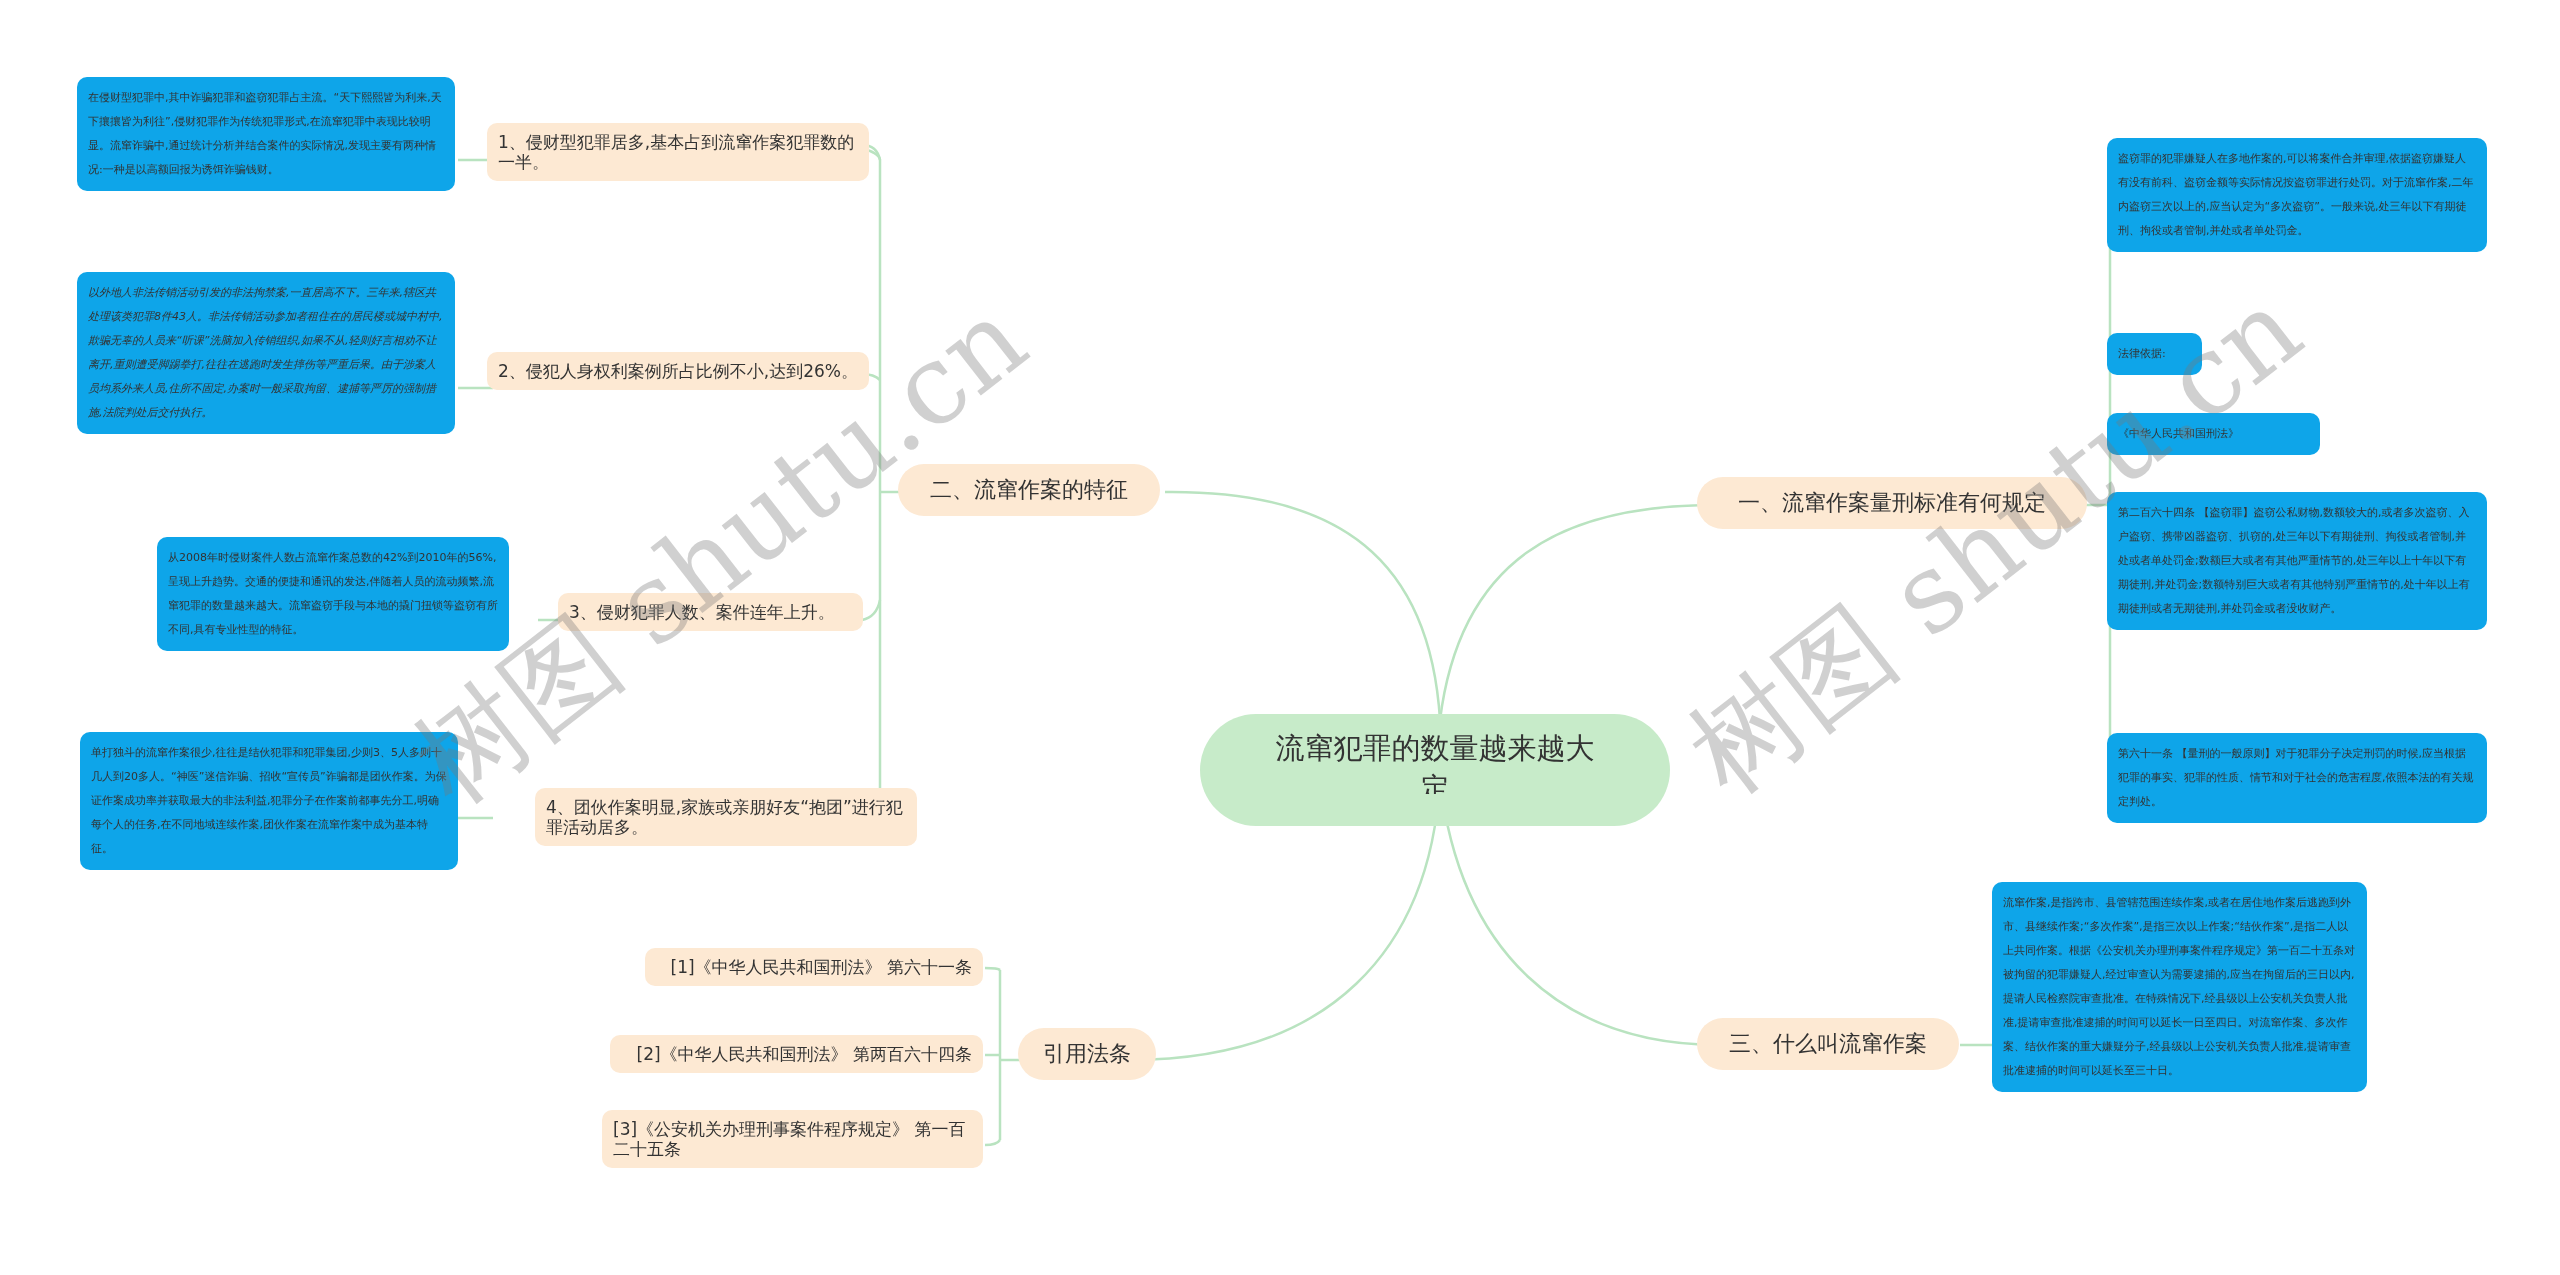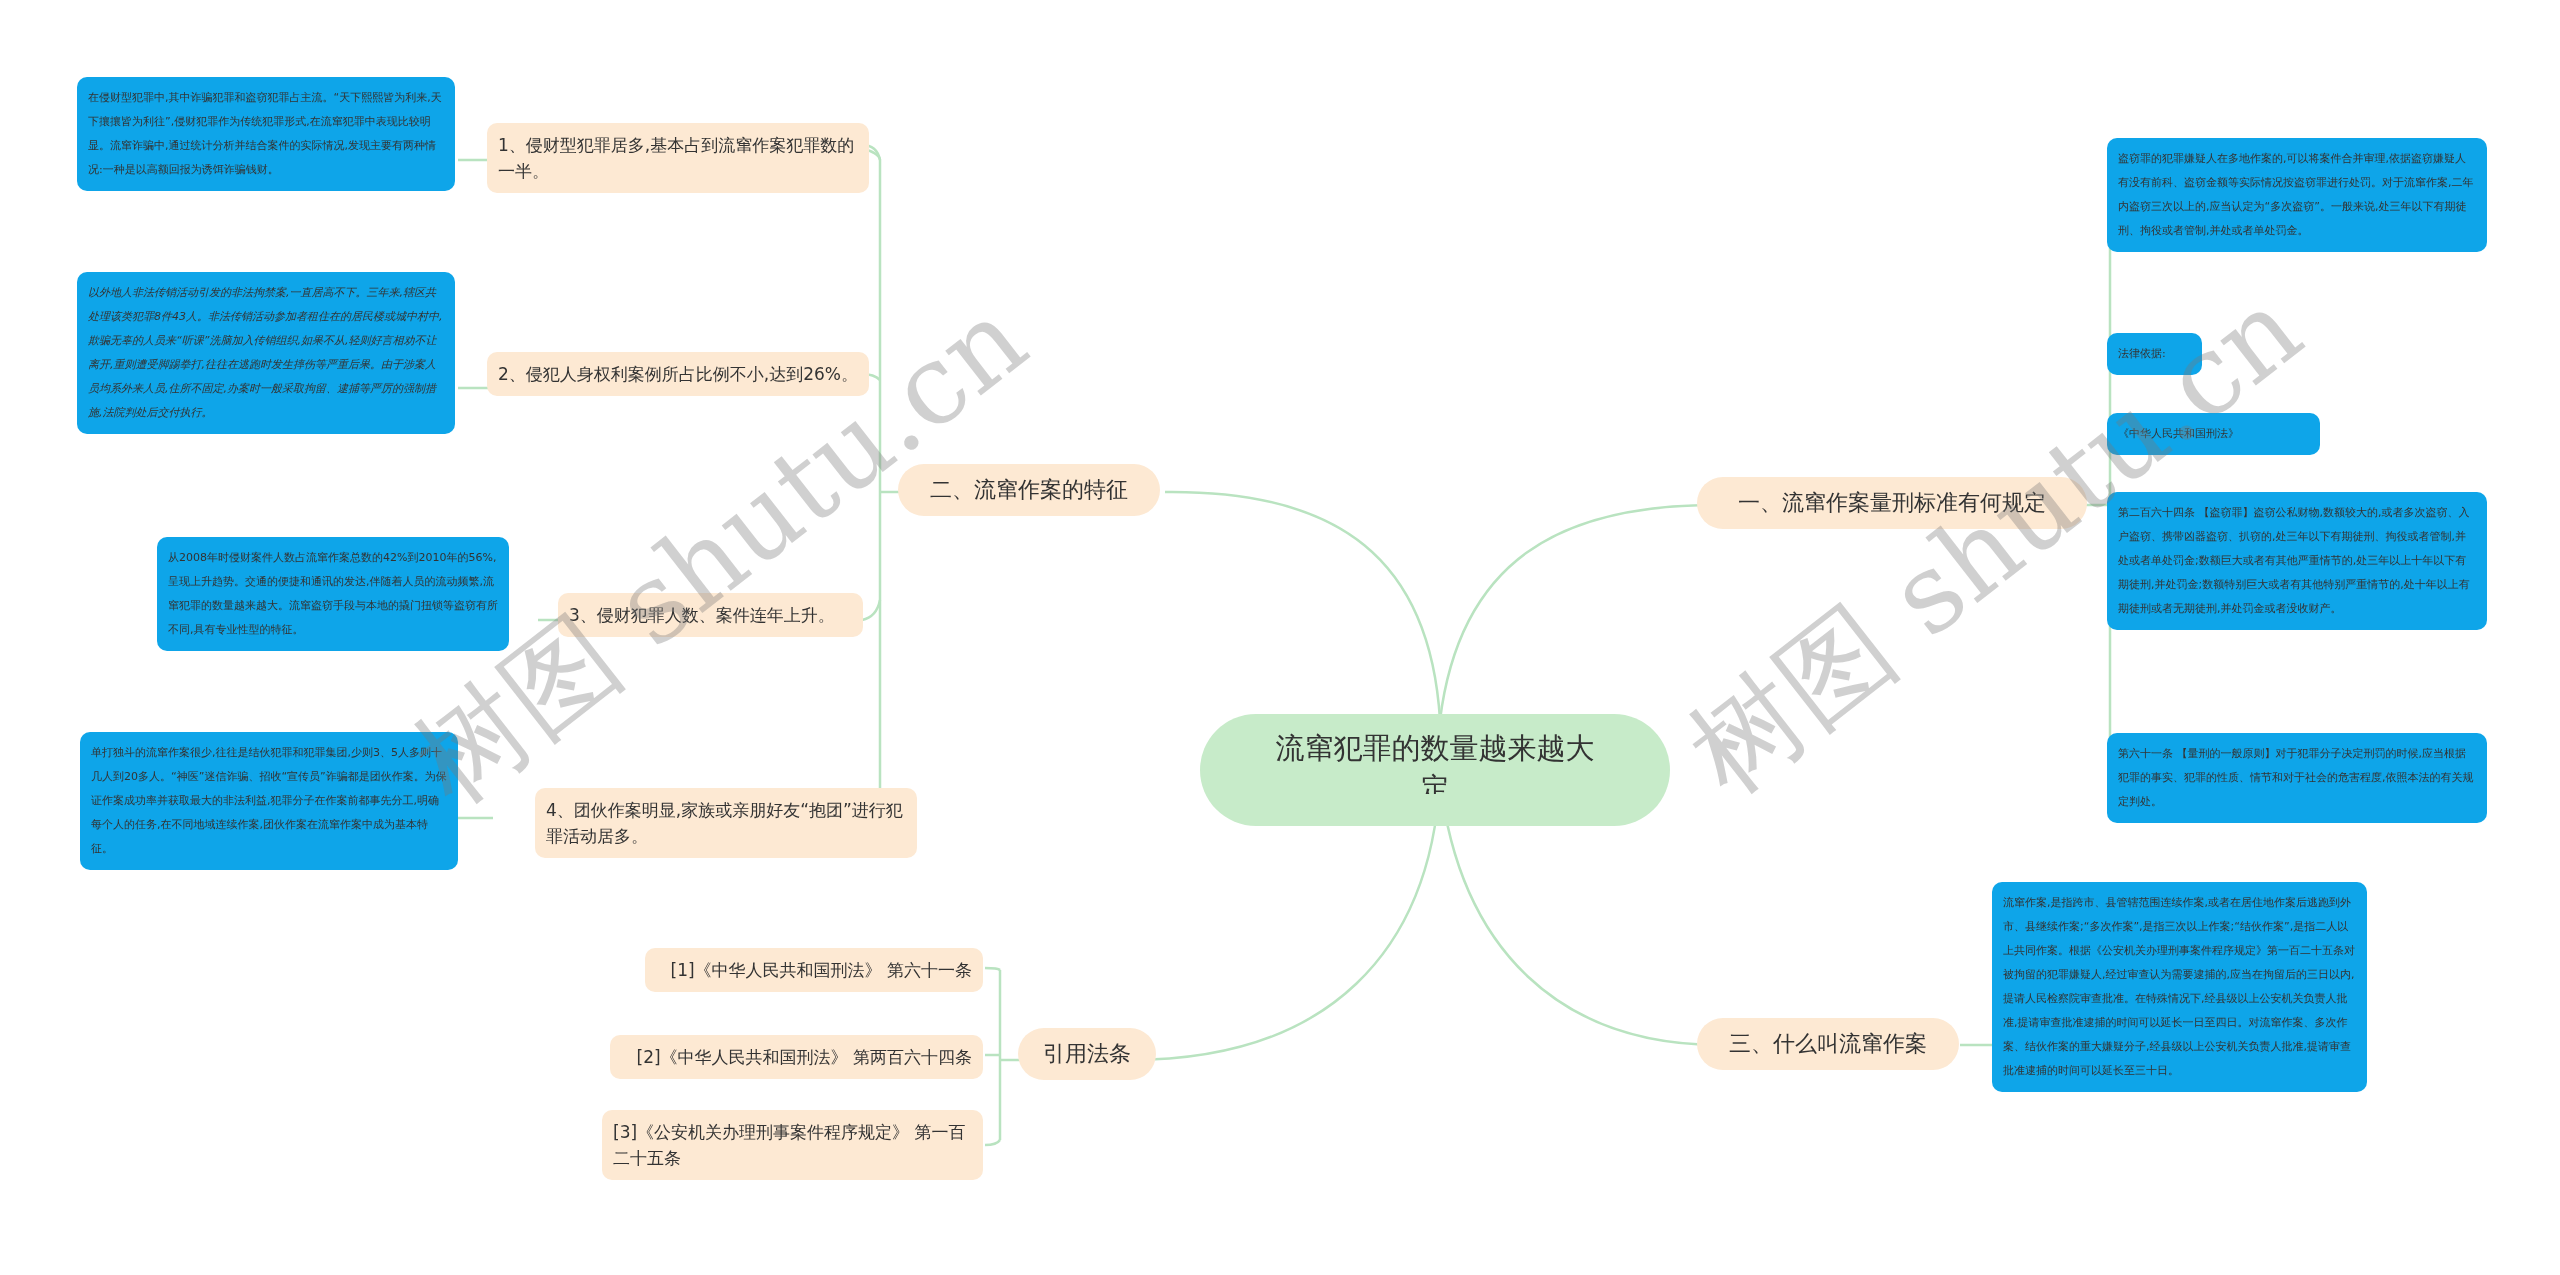--- a/index.html
+++ b/index.html
@@ -2,21 +2,21 @@
 <html><head>
 <meta charset="utf-8">
 <style>
   html, body { margin:0; padding:0; background:#ffffff; }
   body { width:2560px; height:1275px; position:relative; overflow:hidden;
          font-family:"DejaVu Sans","Liberation Sans",sans-serif; color:#333333; }
   svg.links { position:absolute; left:0; top:0; width:2560px; height:1275px; z-index:1; }
   .node { position:absolute; z-index:2; box-sizing:border-box; }
   .leaf { background:#0ea5e9; border-radius:10px; font-size:11px; line-height:24px;
           padding:9px 11px; color:#333; }
-  .sub  { background:#fde9d3; border-radius:10px; font-size:17px; line-height:26px;
+  .sub  { background:#fde9d3; border-radius:10px; font-size:17px; line-height:20px;
           padding:9px 11px; color:#333; }
   .branch { background:#fde9d3; border-radius:28px; font-size:22px; height:52px; line-height:52px;
             text-align:center; color:#333; }
   .root { background:#c7ebc9; border-radius:60px; font-size:29px; line-height:40px;
           text-align:center; color:#333; padding:14px 50px; }
   .root-line2 { display:block; height:26px; overflow:hidden; line-height:40px; }
   .watermark { position:absolute; z-index:3; color:rgba(120,120,120,0.35); font-family:"DejaVu Serif",serif;
                font-size:110px; white-space:nowrap; transform-origin:left top; pointer-events:none; }
 </style>
 </head>

